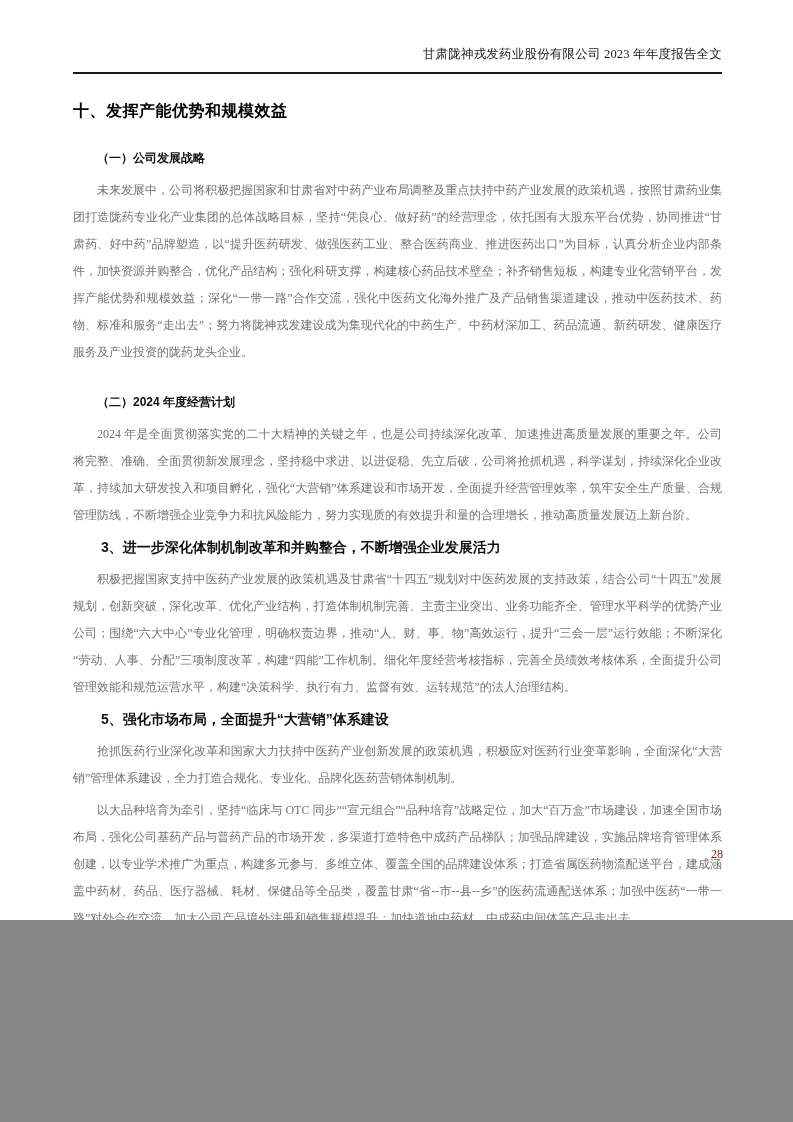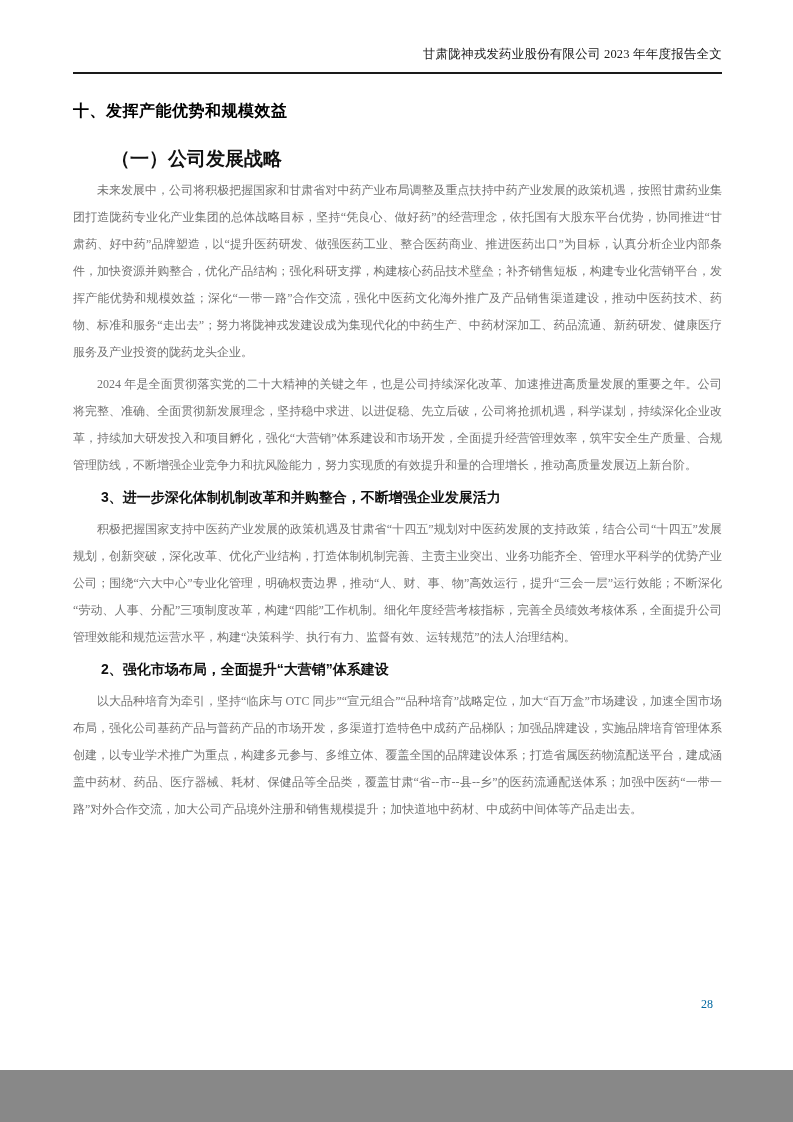--- a/index.html
+++ b/index.html
@@ -1,19 +1,19 @@
 <!DOCTYPE html>
 <html lang="zh"><head>
 <meta charset="utf-8">
 <style>
   html,body { margin:0; padding:0; background:#888; }
   .page {
     position: relative;
     width: 793px;
-    height: 1070px;
+    height: 920px;
     margin: 0 auto;
     background: #ffffff;
     color: #111;
     font-family: "Liberation Serif", serif;
     overflow: hidden;
   }
   .content {
     position: absolute;
     left: 73px;
     right: 71px;
@@ -42,21 +42,21 @@
   }
   .applicability .cb-icon {
     font-family: "DejaVu Sans", sans-serif;
     font-size: 13.5px;
     margin-right: 2px;
   }
   .applicability .gap { display:inline-block; width: 10px; }
   .h2 {
     font-family: "Liberation Sans", sans-serif;
     font-weight: bold;
-    font-size: 19px;
+    font-size: 12px;
     margin-top: 23px;
     text-indent: 2em;
     line-height: 27px;
   }
   .h3 {
     font-family: "Liberation Sans", sans-serif;
     font-weight: bold;
     font-size: 14px;
     text-indent: 2em;
     line-height: 27px;
@@ -66,45 +66,47 @@
     font-size: 12px;
     line-height: 27px;
     text-align: justify;
     text-indent: 2em;
     margin: 0;
     margin-top: 5px;
     color: #737373;
   }
   .page-number {
     position: absolute;
-    right: 80px;
+    right: 70px;
     bottom: 58px;
     font-size: 12px;
-    color: #0369a1;
+    color: #7f1d1d;
   }
 </style>
 </head>
 <body>
 
 <div class="page">
   <div class="content">
 
     <div class="doc-header">甘肃陇神戎发药业股份有限公司 2023 年年度报告全文</div>
 
     <div class="h1">十、发挥产能优势和规模效益</div>
 
 
 
     <div class="h2">（一）公司发展战略</div>
     <p class="para">未来发展中，公司将积极把握国家和甘肃省对中药产业布局调整及重点扶持中药产业发展的政策机遇，按照甘肃药业集团打造陇药专业化产业集团的总体战略目标，坚持“凭良心、做好药”的经营理念，依托国有大股东平台优势，协同推进“甘肃药、好中药”品牌塑造，以“提升医药研发、做强医药工业、整合医药商业、推进医药出口”为目标，认真分析企业内部条件，加快资源并购整合，优化产品结构；强化科研支撑，构建核心药品技术壁垒；补齐销售短板，构建专业化营销平台，发挥产能优势和规模效益；深化“一带一路”合作交流，强化中医药文化海外推广及产品销售渠道建设，推动中医药技术、药物、标准和服务“走出去”；努力将陇神戎发建设成为集现代化的中药生产、中药材深加工、药品流通、新药研发、健康医疗服务及产业投资的陇药龙头企业。</p>
 
+    <div class="h2">（二）2024 年度经营计划</div>
     <p class="para">2024 年是全面贯彻落实党的二十大精神的关键之年，也是公司持续深化改革、加速推进高质量发展的重要之年。公司将完整、准确、全面贯彻新发展理念，坚持稳中求进、以进促稳、先立后破，公司将抢抓机遇，科学谋划，持续深化企业改革，持续加大研发投入和项目孵化，强化“大营销”体系建设和市场开发，全面提升经营管理效率，筑牢安全生产质量、合规管理防线，不断增强企业竞争力和抗风险能力，努力实现质的有效提升和量的合理增长，推动高质量发展迈上新台阶。</p>
 
     <div class="h3">3、进一步深化体制机制改革和并购整合，不断增强企业发展活力</div>
     <p class="para">积极把握国家支持中医药产业发展的政策机遇及甘肃省“十四五”规划对中医药发展的支持政策，结合公司“十四五”发展规划，创新突破，深化改革、优化产业结构，打造体制机制完善、主责主业突出、业务功能齐全、管理水平科学的优势产业公司；围绕“六大中心”专业化管理，明确权责边界，推动“人、财、事、物”高效运行，提升“三会一层”运行效能；不断深化“劳动、人事、分配”三项制度改革，构建“四能”工作机制。细化年度经营考核指标，完善全员绩效考核体系，全面提升公司管理效能和规范运营水平，构建“决策科学、执行有力、监督有效、运转规范”的法人治理结构。</p>
 
-    <div class="h3">2、强化市场布局，全面提升“大营销”体系建设</div>
+    <div class="h3">5、强化市场布局，全面提升“大营销”体系建设</div>
+    <p class="para">抢抓医药行业深化改革和国家大力扶持中医药产业创新发展的政策机遇，积极应对医药行业变革影响，全面深化“大营销”管理体系建设，全力打造合规化、专业化、品牌化医药营销体制机制。</p>
     <p class="para">以大品种培育为牵引，坚持“临床与 OTC 同步”“宣元组合”“品种培育”战略定位，加大“百万盒”市场建设，加速全国市场布局，强化公司基药产品与普药产品的市场开发，多渠道打造特色中成药产品梯队；加强品牌建设，实施品牌培育管理体系创建，以专业学术推广为重点，构建多元参与、多维立体、覆盖全国的品牌建设体系；打造省属医药物流配送平台，建成涵盖中药材、药品、医疗器械、耗材、保健品等全品类，覆盖甘肃“省--市--县--乡”的医药流通配送体系；加强中医药“一带一路”对外合作交流，加大公司产品境外注册和销售规模提升；加快道地中药材、中成药中间体等产品走出去。</p>
 
   </div>
 
   <div class="page-number">28</div>
 </div>
 
 </body></html>

